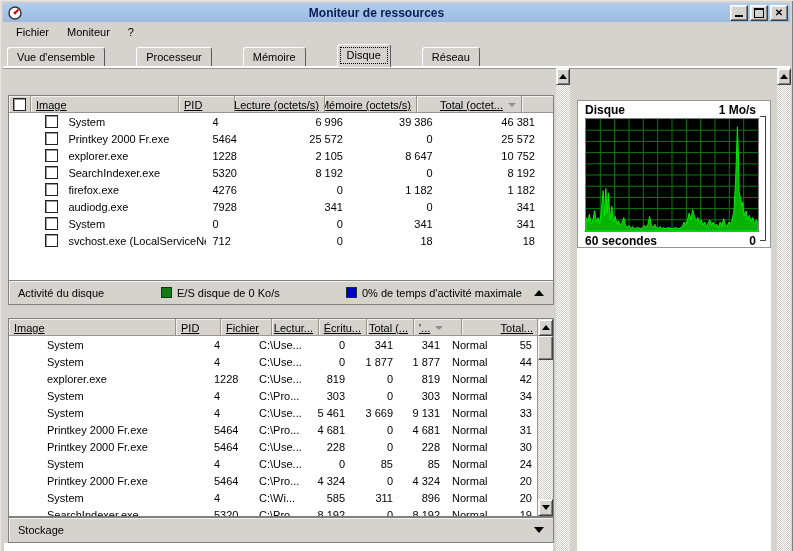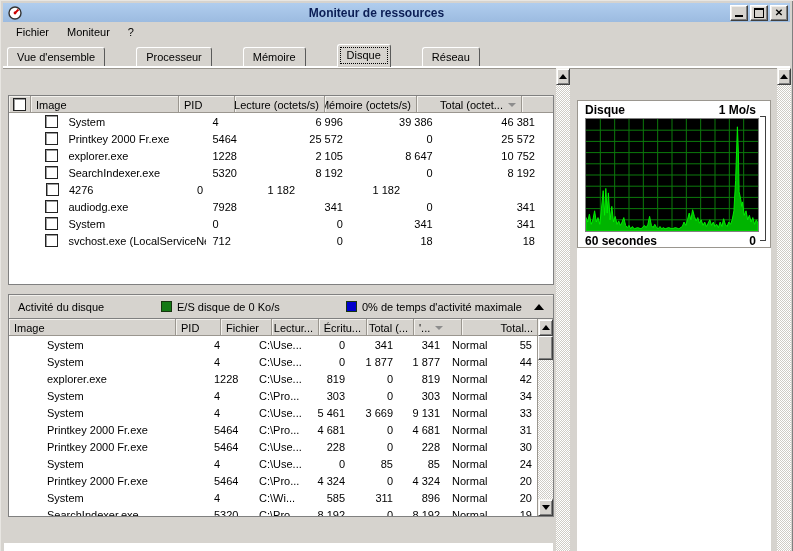--- a/index.html
+++ b/index.html
@@ -31,39 +31,39 @@
        outline:1px dotted #000;outline-offset:-4px;}
   #page-edge{position:absolute;left:3px;top:66px;right:3px;height:2px;background:#fff;border-bottom:1px solid #9a968f;}
   
   .bar3d{background:#d6d3ce;border:1px solid #808080;box-shadow:inset 1px 1px 0 #f2f0ec;}
   .btn3d{background:#d6d3ce;border:1px solid;border-color:#f4f2ee #404040 #404040 #f4f2ee;
          box-shadow:inset 1px 1px 0 #fff, inset -1px -1px 0 #808080;
          display:flex;align-items:center;justify-content:center;}
   
   .section-bar{position:absolute;left:8px;width:546px;display:flex;align-items:center;padding:0 9px;box-sizing:border-box;}
   #sec-proc{top:72px;height:22px;}
-  #sec-act{top:294px;height:25px;gap:12px;}
+  #sec-act{top:280px;height:25px;gap:12px;}
   #sec-sto{top:517px;height:26px;}
   .section-title{flex:0 0 auto;font-size:11px;}
   .tri-up{width:0;height:0;border-left:5px solid transparent;border-right:5px solid transparent;border-bottom:6px solid #000;}
   .tri-down{width:0;height:0;border-left:5px solid transparent;border-right:5px solid transparent;border-top:6px solid #000;}
   .tri-right{width:0;height:0;border-top:5px solid transparent;border-bottom:5px solid transparent;border-left:7px solid #000;}
   .spacer{flex:1 1 auto;}
   
   .legend-item{display:flex;align-items:center;gap:5px;white-space:nowrap;}
   .swatch{width:11px;height:11px;border:1px solid #17350f;box-sizing:border-box;flex:0 0 auto;}
   #legend-io{position:absolute;left:152px;}
   #legend-pct{position:absolute;left:337px;}
   
   .datatable{position:absolute;left:8px;width:546px;background:#fff;border:1px solid #808080;box-sizing:border-box;}
   #tbl-proc{top:95px;height:190px;}
   #tbl-act{top:318px;height:199px;}
   .thead{display:flex;height:17px;background:#d6d3ce;border-bottom:1px solid #9a968f;box-sizing:border-box;}
   .th{box-sizing:border-box;border-right:1px solid #9a968f;box-shadow:inset 1px 1px 0 #f4f2ee;
-      padding:2px 5px 0;white-space:nowrap;overflow:hidden;display:flex;align-items:center;gap:3px;}
+      padding:2px 5px 0;white-space:nowrap;overflow:hidden;display:flex;align-items:center;gap:3px;text-decoration:underline;}
   .th.num{justify-content:flex-end;}
   .sort-tri{width:0;height:0;border-left:4px solid transparent;border-right:4px solid transparent;border-top:4px solid #8d8d8d;margin-left:2px;}
   .tbody{overflow:hidden;padding-left:32px;}
   .row{display:flex;height:17px;align-items:center;}
   .cell{box-sizing:border-box;padding:0 6px;white-space:nowrap;overflow:hidden;}
   .cell.num{text-align:right;}
   
   .p-chk{width:22px;display:flex;justify-content:center;padding:0;}
   .p-img{width:148px;}
   .p-pid{width:56px;}
@@ -203,20 +203,21 @@
           <div class="cell p-pid">5320</div>
           <div class="cell p-read num">8 192</div>
           <div class="cell p-write num">0</div>
           <div class="cell p-total num">8 192</div>
           <div class="cell p-fill"></div>
         </div>
         <div class="row">
           <div class="cell p-chk">
             <span class="checkbox"></span>
           </div>
+          <div class="cell p-img">firefox.exe</div>
           <div class="cell p-pid">4276</div>
           <div class="cell p-read num">0</div>
           <div class="cell p-write num">1 182</div>
           <div class="cell p-total num">1 182</div>
           <div class="cell p-fill"></div>
         </div>
         <div class="row">
           <div class="cell p-chk">
             <span class="checkbox"></span>
           </div>
@@ -398,20 +399,25 @@
         </div>
       <div class="sthumb"></div>
       <div class="strack dither"></div>
       <div class="sbtn btn3d">
           <span class="arr-down"></span>
         </div>
     </div>
   </div>
 
   <div id="left-bottom-fill"></div>
+  <div id="sec-sto" class="section-bar bar3d">
+    <span class="section-title">Stockage</span>
+    <span class="spacer"></span>
+    <span class="tri-down"></span>
+  </div>
 
   <div id="left-scroll">
     <div class="sbtn btn3d">
         <span class="arr-up"></span>
       </div>
     <div class="strack dither"></div>
   </div>
 
   <div id="right-white"></div>
 

